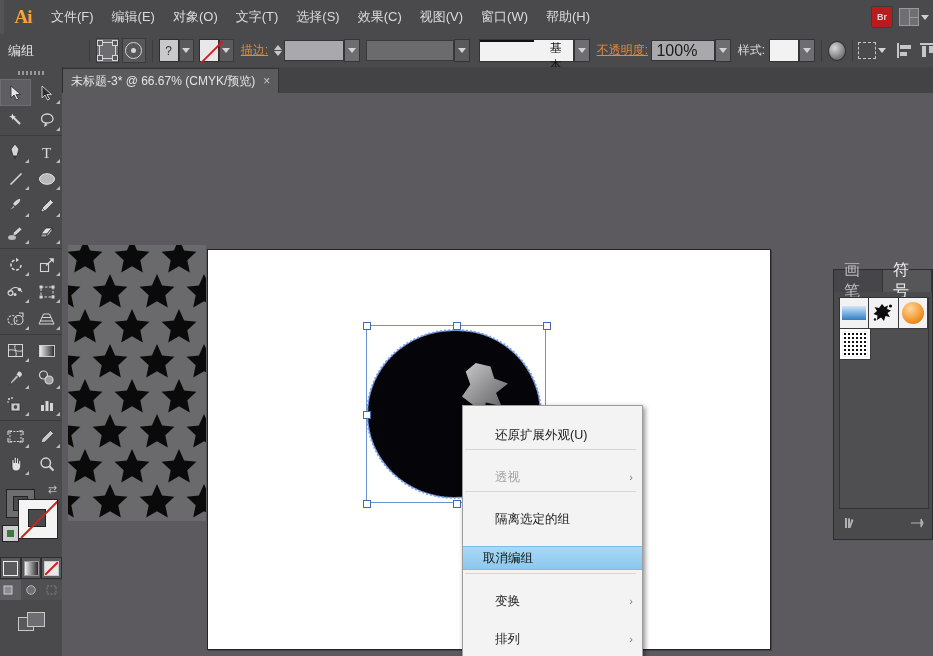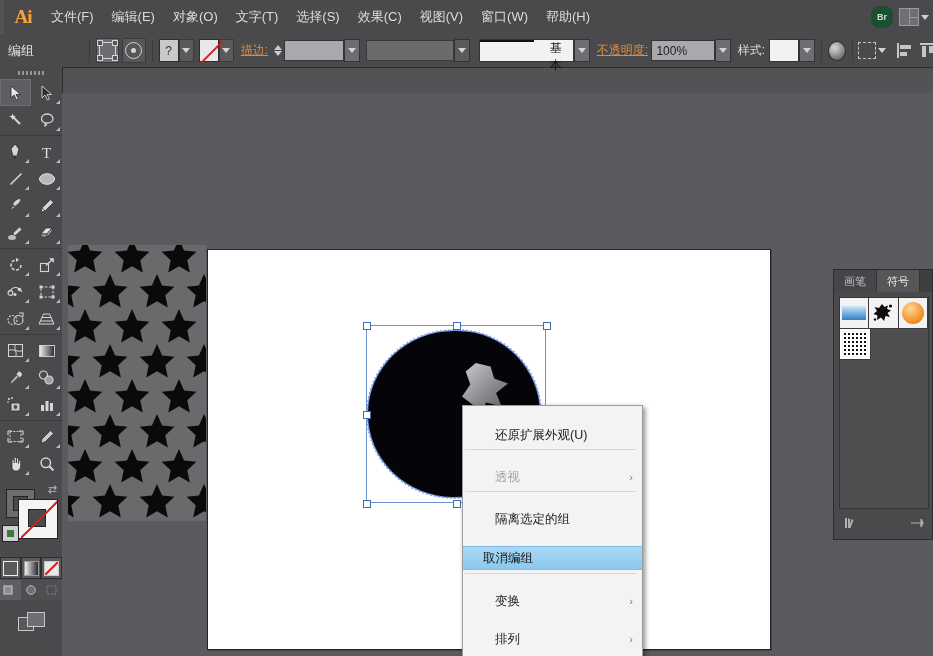--- a/index.html
+++ b/index.html
@@ -9,21 +9,21 @@
   .app{position:relative;width:933px;height:656px;background:#535356;}
 
   
   .menubar{position:absolute;left:4px;top:0;width:933px;height:34px;background:#4a4a4d;
            border-bottom:1px solid #2e2e30;display:flex;align-items:center;}
   .ai-logo{width:38px;height:34px;display:flex;align-items:center;justify-content:center;
            color:#f8a33c;font-size:19px;font-weight:bold;letter-spacing:-1px;
            font-family:"Liberation Serif",serif;}
   .menu-item{color:#dcdcdc;font-size:13px;padding:4px 9px;white-space:nowrap;cursor:default;}
   .mb-right{margin-left:auto;display:flex;align-items:center;gap:6px;padding-right:8px;}
-  .br-btn{width:20px;height:20px;background:#14532d;border:1px solid #3c3c3e;border-radius:8px;
+  .br-btn{width:20px;height:20px;background:#b91c1c;border:1px solid #3c3c3e;border-radius:2px;
           color:#d8d8d8;font-size:9px;display:flex;align-items:center;justify-content:center;
           font-weight:bold;}
   .arrange-btn{display:flex;align-items:center;gap:2px;}
   .arrange-ico{width:18px;height:16px;border:1px solid #9a9a9d;background:#6f6f73;position:relative;}
   .arrange-ico:before{content:"";position:absolute;left:50%;top:0;width:1px;height:100%;background:#9a9a9d;}
   .arrange-ico:after{content:"";position:absolute;left:50%;top:50%;width:50%;height:1px;background:#9a9a9d;}
   .caret{width:0;height:0;border-left:4px solid transparent;border-right:4px solid transparent;
          border-top:5px solid #cfcfd2;}
 
   
@@ -53,21 +53,21 @@
              display:flex;align-items:center;justify-content:center;}
   .caret-sm{width:0;height:0;border-left:4px solid transparent;border-right:4px solid transparent;
             border-top:5px solid #d3d3d6;}
   .orange-lbl{color:#e08b3a;font-size:12px;text-decoration:underline;white-space:nowrap;}
   .plain-lbl{color:#dcdcdc;font-size:12px;white-space:nowrap;}
   .spinner{display:flex;flex-direction:column;justify-content:center;gap:1px;padding:0 2px;}
   .sp-up{width:0;height:0;border-left:4px solid transparent;border-right:4px solid transparent;
          border-bottom:5px solid #c9c9cc;}
   .sp-dn{width:0;height:0;border-left:4px solid transparent;border-right:4px solid transparent;
          border-top:5px solid #c9c9cc;}
-  .field{height:19px;background:#a9a9ad;border:1px solid #343436;color:#1c1c1c;font-size:12px;
+  .field{height:19px;background:#a9a9ad;border:1px solid #343436;color:#1c1c1c;font-size:16px;
          display:flex;align-items:center;padding:0 4px;}
   .field.dim{background:#6b6b6e;border-color:#3a3a3c;}
   .field.white{background:#f2f2f2;}
   .drop-btn{width:16px;height:21px;background:#6e6e72;border:1px solid #343436;
             display:flex;align-items:center;justify-content:center;}
   .drop-btn.dim{background:#5a5a5d;}
   .brushdef{width:108px;height:21px;background:#f2f2f2;border:1px solid #343436;
             display:flex;align-items:flex-start;justify-content:center;gap:16px;}
   .brushline{width:56px;height:2px;background:#111;}
   .brushtxt{color:#111;font-size:12px;}
@@ -165,21 +165,21 @@
   .ctxitem.disabled{color:#a3a3a3;}
   .ctxitem.hl{background:linear-gradient(to bottom,#a8d8f5 0%,#8cc8ee 100%);color:#101010;
               border-top:1px solid #7ebce6;border-bottom:1px solid #7ebce6;padding-left:20px;}
   .ctxarrow{position:absolute;right:9px;color:#7a7a7a;font-size:11px;}
   .ctxsep{height:1px;background:#d6d6d6;margin:3px 6px 3px 2px;}
 
   
   .rpanel{position:absolute;left:833px;top:269px;width:100px;height:271px;background:#4a4a4d;
           border:1px solid #2c2c2e;box-sizing:border-box;}
   .rtabs{display:flex;height:22px;background:#3f3f42;}
-  .rtab{padding:0 10px;height:22px;display:flex;align-items:center;color:#bdbdc0;font-size:11px;
+  .rtab{padding:0 10px;height:22px;display:flex;align-items:center;color:#bdbdc0;font-size:16px;
         background:#46464a;border-right:1px solid #333335;}
   .rtab.active{background:#565659;color:#f0f0f2;}
   .rbody{position:absolute;left:5px;top:27px;right:3px;bottom:30px;background:#4f4f52;
          border:1px solid #333335;}
   .symrow{display:flex;}
   .symcell{width:31px;height:31px;border-right:1px solid #3a3a3c;border-bottom:1px solid #3a3a3c;
            display:flex;align-items:center;justify-content:center;box-sizing:border-box;
            background:#f2f2f2;}
   .symcell.sel{box-shadow:inset 0 0 0 2px #ffffff;}
   .sym-grad{width:24px;height:14px;background:linear-gradient(to bottom,#cfe6fb,#2f7ec4);}
@@ -305,20 +305,26 @@
       <s style="left:3px;top:9px;width:7px;height:4px"></s>
     </div>
     <div style="width:12px"></div>
     <div class="al-ico">
       <s style="left:0;top:0;width:15px;height:2px"></s>
       <s style="left:2px;top:3px;width:4px;height:11px"></s>
       <s style="left:9px;top:3px;width:4px;height:7px"></s>
     </div>
   </div>
 
+  <div class="tabbar">
+    <div class="doctab">
+      <span>未标题-3* @ 66.67% (CMYK/预览)</span>
+      <span class="tab-x">×</span>
+    </div>
+  </div>
 
   <div class="toolbox">
     <div class="tb-grip">
         <s></s>
       </div>
     <div class="tgrid">
 
       <div class="tool active">
         <svg width="14" height="16" viewBox="0 0 14 16">
             <path d="M2 1 L2 13 L5 10 L7.5 15 L9.5 14 L7 9.5 L11.5 9.5 Z" fill="#e6e6e8" stroke="#2a2a2c" stroke-width="0.8"></path>

